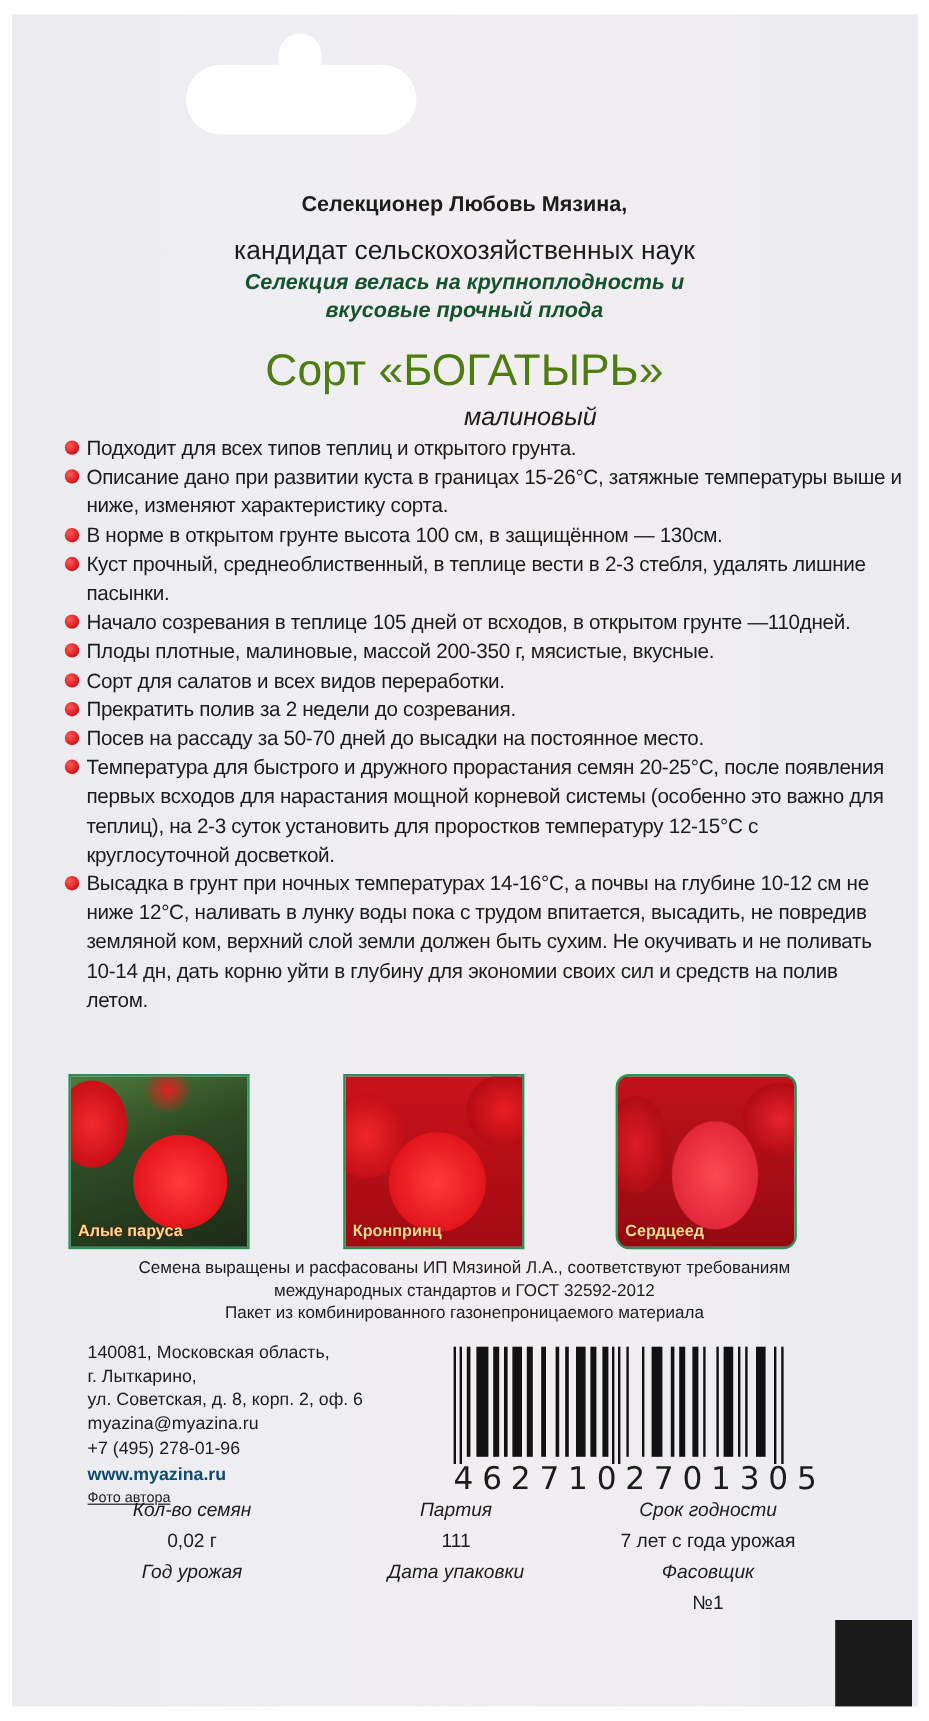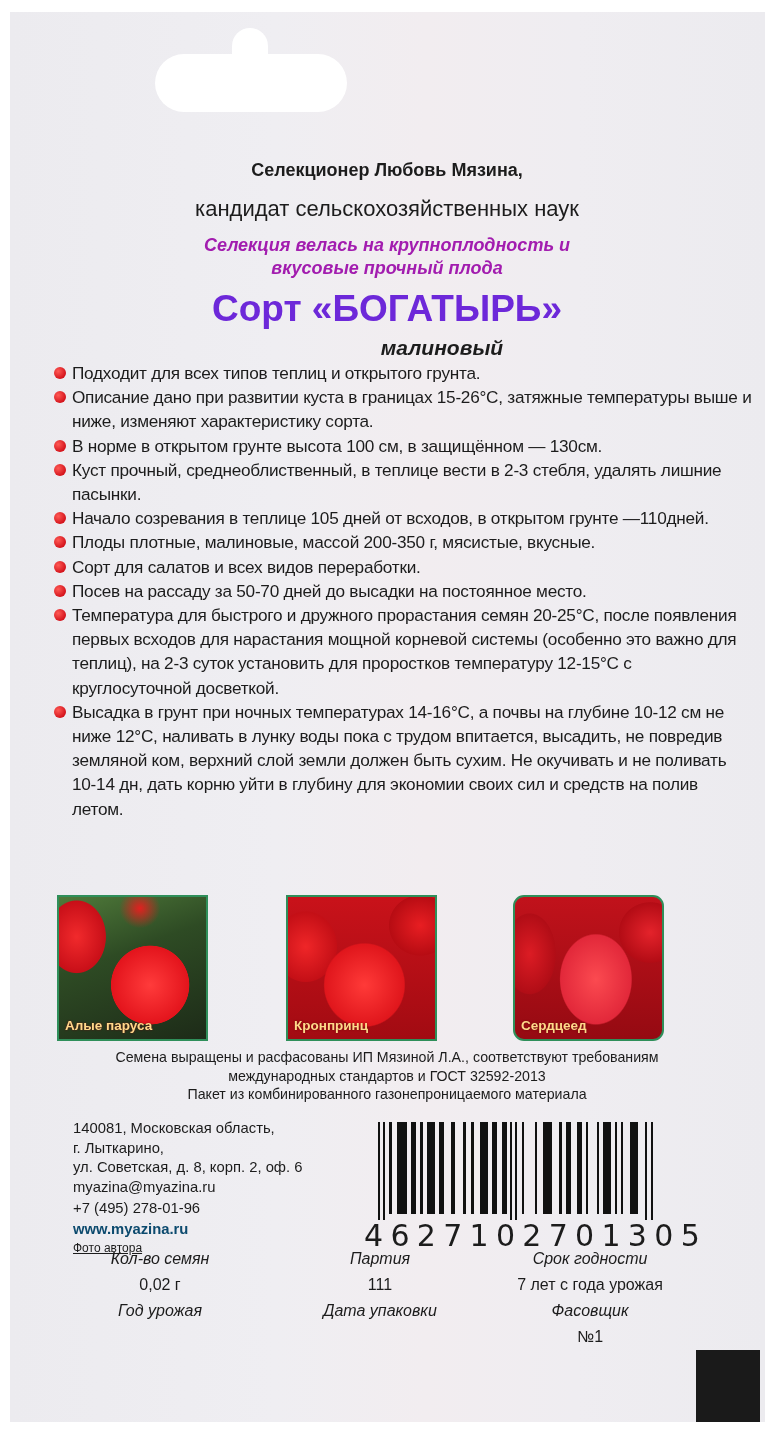--- a/index.html
+++ b/index.html
@@ -7,36 +7,36 @@
          font-family:"Liberation Sans", sans-serif; color:#1c1c1c; }
   .packet { position:absolute; left:10px; top:12px; width:755px; height:1410px;
             background:linear-gradient(90deg,#ecebef 0%,#efeef2 35%,#f2edf0 55%,#efedf1 75%,#ecebef 100%); }
   .hole { position:absolute; left:155px; top:54px; width:192px; height:58px; background:#fff; border-radius:30px; }
   .hole-tab { position:absolute; left:232px; top:28px; width:36px; height:40px; background:#fff; border-radius:20px 20px 4px 4px; }
   .ghost { position:absolute; left:380px; top:76px; font-size:40px; color:#e6e4e9; font-weight:bold; letter-spacing:2px; }
   .abs { position:absolute; }
   .center { text-align:center; left:0; width:774px; }
   .breeder { top:160px; font-size:18px; font-weight:bold; }
   .degree { top:196px; font-size:22px; }
-  .focus { top:234px; font-size:18px; font-style:italic; font-weight:bold; color:#a21caf; line-height:23px; }
-  .variety { top:288px; font-size:37px; font-weight:bold; color:#6d28d9; }
-  .subtype { top:336px; left:0; width:774px; text-align:center; font-size:21px; font-style:italic; font-weight:bold; padding-left:110px; box-sizing:border-box; }
+  .focus { top:224px; font-size:18px; font-style:italic; font-weight:bold; color:#14532d; line-height:23px; }
+  .variety { top:288px; font-size:37px; font-weight:normal; color:#4d7c0f; }
+  .subtype { top:336px; left:0; width:774px; text-align:center; font-size:21px; font-style:italic; font-weight:normal; padding-left:110px; box-sizing:border-box; }
   ul.bullets { position:absolute; left:52px; top:361px; width:700px; margin:0; padding:0; list-style:none; }
   ul.bullets li { position:relative; padding-left:20px; font-size:17.2px; line-height:24.2px; letter-spacing:-0.25px; }
   ul.bullets li .dot { position:absolute; left:2px; top:6px; width:12px; height:12px; border-radius:50%;
                        background:radial-gradient(circle at 35% 35%,#ff5a55,#d4141c 70%); }
   .photos { position:absolute; top:895px; left:57px; width:655px; height:140px;padding-left:32px; }
   .photo { position:absolute; top:0; width:147px; height:142px; border:2px solid #2f8f5a; overflow:hidden; }
   .photo .label { position:absolute; left:6px; bottom:6px; font-size:13.5px; font-weight:bold; color:#ffd98a; text-shadow:0 0 2px #6a1010; }
   .compliance { top:1048px; font-size:14.2px; line-height:18.6px; }
   .address { position:absolute; left:73px; top:1117px; font-size:14.8px; line-height:22px; }
   .address .site { color:#0c4a6e; font-weight:bold; }
   .address .photo-credit { font-size:12px; line-height:18px;text-decoration:underline; }
   .barcode { position:absolute; left:375px; top:1122px; width:292px; height:98px; }
-  .ean { position:absolute; left:364px; top:1218px; font-size:30px; letter-spacing:7.3px; font-family:"DejaVu Sans", sans-serif; }
+  .ean { position:absolute; left:378px; top:1218px; font-size:26px; letter-spacing:7.3px; font-family:"DejaVu Sans", sans-serif; }
   .meta { position:absolute; font-size:16px; text-align:center; }
   .meta.label { font-style:italic;text-align:center; }
   .chip { position:absolute; left:696px; top:1350px; width:64px; height:72px; background:#1a1a1a; }
 </style>
 </head>
 <body>
 
 <div class="packet"></div>
 <div class="hole"></div>
 <div class="hole-tab"></div>
@@ -52,40 +52,41 @@
 <div class="abs subtype">малиновый</div>
 
 <ul class="bullets">
   <li><span class="dot"></span><span>Подходит для всех типов теплиц и открытого грунта.</span></li>
   <li><span class="dot"></span><span>Описание дано при развитии куста в границах 15-26°С, затяжные температуры выше и ниже, изменяют характеристику сорта.</span></li>
   <li><span class="dot"></span><span>В норме в открытом грунте высота 100 см, в защищённом — 130см.</span></li>
   <li><span class="dot"></span><span>Куст прочный, среднеоблиственный, в теплице вести в 2-3 стебля, удалять лишние пасынки.</span></li>
   <li><span class="dot"></span><span>Начало созревания в теплице 105 дней от всходов, в открытом грунте —110дней.</span></li>
   <li><span class="dot"></span><span>Плоды плотные, малиновые, массой 200-350 г, мясистые, вкусные.</span></li>
   <li><span class="dot"></span><span>Сорт для салатов и всех видов переработки.</span></li>
+  <li><span class="dot"></span><span>Прекратить полив за 2 недели до созревания.</span></li>
   <li><span class="dot"></span><span>Посев на рассаду за 50-70 дней до высадки на постоянное место.</span></li>
   <li><span class="dot"></span><span>Температура для быстрого и дружного прорастания семян 20-25°С, после появления первых всходов для нарастания мощной корневой системы (особенно это важно для теплиц), на 2-3 суток установить для проростков температуру 12-15°С с круглосуточной досветкой.</span></li>
   <li><span class="dot"></span><span>Высадка в грунт при ночных температурах 14-16°С, а почвы на глубине 10-12 см не ниже 12°С, наливать в лунку воды пока с трудом впитается, высадить, не повредив земляной ком, верхний слой земли должен быть сухим. Не окучивать и не поливать 10-14 дн, дать корню уйти в глубину для экономии своих сил и средств на полив летом.</span></li>
 </ul>
 
 <div class="photos">
   <div class="photo" style="left:0;background:radial-gradient(ellipse 48% 50% at 62% 62%,#ff3b3b 0%,#e3141c 55%,transparent 56%),radial-gradient(ellipse 28% 36% at 12% 28%,#f12a2c 0%,#c80f18 70%,transparent 72%),radial-gradient(ellipse 20% 20% at 55% 8%,#e2201f 0%,transparent 70%),linear-gradient(160deg,#4f7a3a 0%,#2e4b24 40%,#1d2b18 100%);">
     <span class="label">Алые паруса</span>
   </div>
   <div class="photo" style="left:229px;background:radial-gradient(ellipse 45% 48% at 52% 62%,#ff3a38 0%,#e0161c 60%,transparent 62%),radial-gradient(ellipse 30% 35% at 12% 35%,#ef2628 0%,#c40f16 70%,transparent 72%),radial-gradient(ellipse 30% 30% at 90% 20%,#e81e22 0%,#b70c13 70%,transparent 72%),linear-gradient(180deg,#c9121a,#a20b12);">
     <span class="label">Кронпринц</span>
   </div>
   <div class="photo" style="left:456px;background:radial-gradient(ellipse 40% 52% at 55% 58%,#fb4a50 0%,#e2283a 60%,transparent 62%),radial-gradient(ellipse 25% 40% at 10% 40%,#dc1c24 0%,#b10d16 70%,transparent 72%),radial-gradient(ellipse 30% 30% at 92% 25%,#e4232b 0%,#b30c15 70%,transparent 72%),linear-gradient(180deg,#c1121b,#950a12);border-radius:11px;">
     <span class="label">Сердцеед</span>
   </div>
 </div>
 
 <div class="abs center compliance">
   <div>Семена выращены и расфасованы ИП Мязиной Л.А., соответствуют требованиям</div>
-  <div>международных стандартов и ГОСТ 32592-2013</div>
+  <div>международных стандартов и ГОСТ 32592-2012</div>
   <div>Пакет из комбинированного газонепроницаемого материала</div>
 </div>
 
 <div class="address">
   <div>140081, Московская область,</div>
   <div style="line-height:18px;">г. Лыткарино,</div>
   <div style="line-height:20px;">ул. Советская, д. 8, корп. 2, оф. 6</div>
   <div style="line-height:20px;">myazina@myazina.ru</div>
   <div>+7 (495) 278-01-96</div>
   <div class="site" style="line-height:20px;">www.myazina.ru</div>

